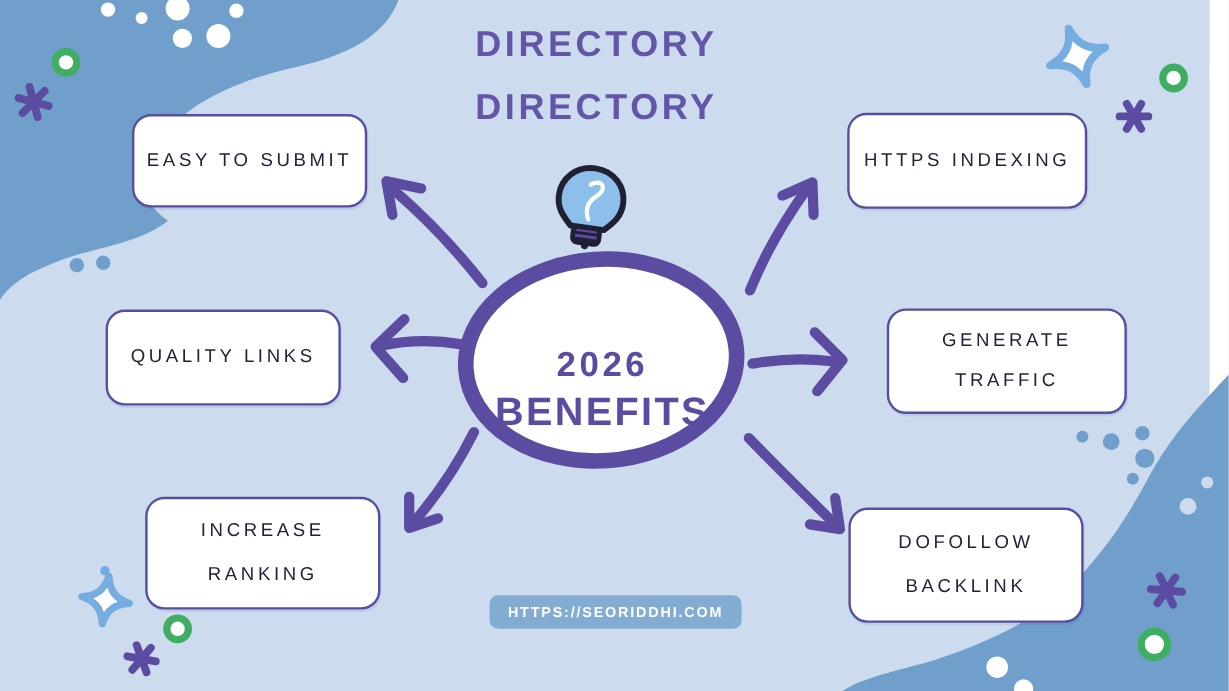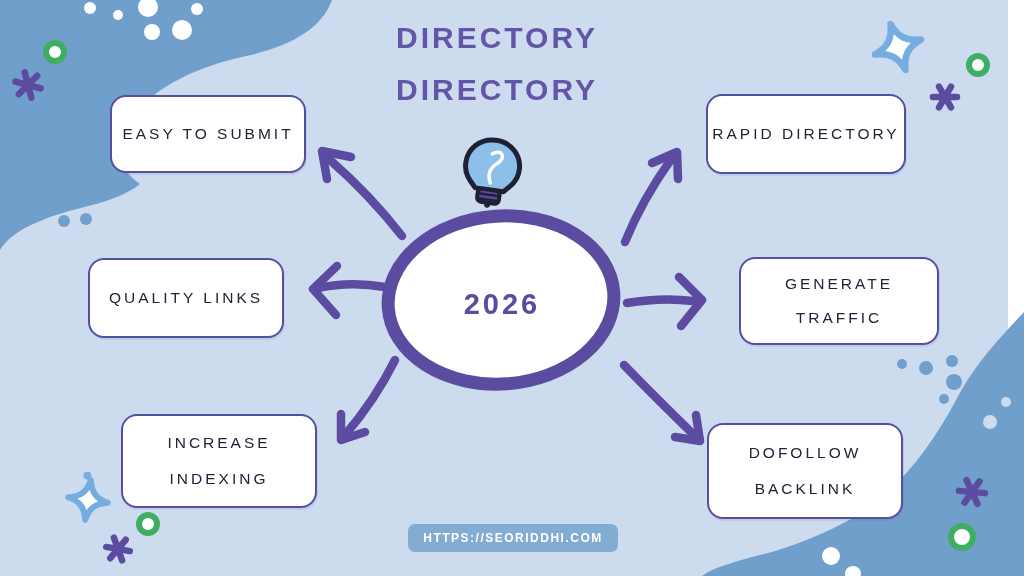--- a/index.html
+++ b/index.html
@@ -24,21 +24,21 @@
   .box{position:absolute;background:#ffffff;border:2.5px solid var(--boxBorder,#564fa0);
        border-radius:16px;display:flex;flex-direction:column;align-items:center;
        justify-content:space-evenly;box-shadow:1px 2px 0 rgba(90,80,160,0.12);}
   .box span{color:var(--boxText,#222238);font-size:15.5px;letter-spacing:3px;white-space:nowrap;}
 
   .center-label{position:absolute;left:389px;top:253px;width:226px;text-align:center;
                 color:var(--purple,#5b4ba1);font-weight:bold;margin-top:32px;}
   .center-label .year{font-size:29px;letter-spacing:3px;line-height:38px;}
   .center-label .word{font-size:33px;letter-spacing:2px;line-height:40px;}
 
-  .badge{position:absolute;left:408px;top:524px;width:210px;height:28px;
+  .badge{position:absolute;left:408px;top:496px;width:210px;height:28px;
          background:var(--badgeBg,#83acd3);border-radius:7px;display:flex;
          align-items:center;justify-content:center;}
   .badge span{color:#ffffff;font-weight:bold;font-size:12px;letter-spacing:1.5px;}
 </style>
 </head>
 <body>
 
 <div class="canvas">
 
   <svg class="bg-svg" width="1024" height="576" viewBox="0 0 1024 576">
@@ -140,37 +140,38 @@
     </g>
   </svg>
 
   <div class="title">
     <div>DIRECTORY</div>
     <div>DIRECTORY</div>
   </div>
 
   <div class="center-label">
     <div class="year">2026</div>
+    <div class="word">BENEFITS</div>
   </div>
 
   <div class="box" style="left:110px;top:95px;width:192px;height:74px">
     <span>EASY TO SUBMIT</span>
   </div>
 
   <div class="box" style="left:88px;top:258px;width:192px;height:76px">
     <span>QUALITY LINKS</span>
   </div>
 
   <div class="box" style="left:121px;top:414px;width:192px;height:90px">
     <span>INCREASE</span>
-    <span>INDEXING</span>
+    <span>RANKING</span>
   </div>
 
   <div class="box" style="left:706px;top:94px;width:196px;height:76px">
-    <span>RAPID DIRECTORY</span>
+    <span>HTTPS INDEXING</span>
   </div>
 
   <div class="box" style="left:707px;top:423px;width:192px;height:92px">
     <span>DOFOLLOW</span>
     <span>BACKLINK</span>
   </div>
 
   <div class="box" style="left:739px;top:257px;width:196px;height:84px">
     <span>GENERATE</span>
     <span>TRAFFIC</span>

